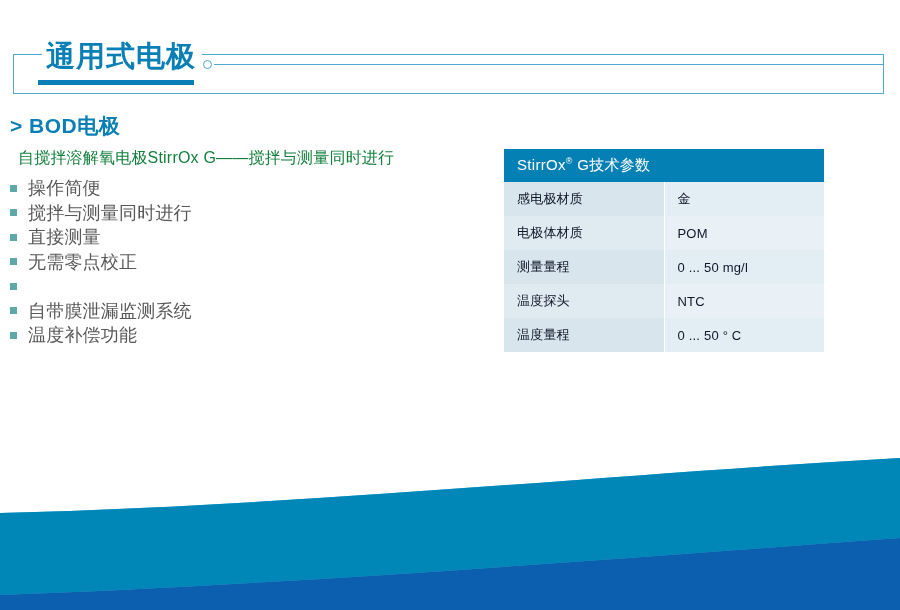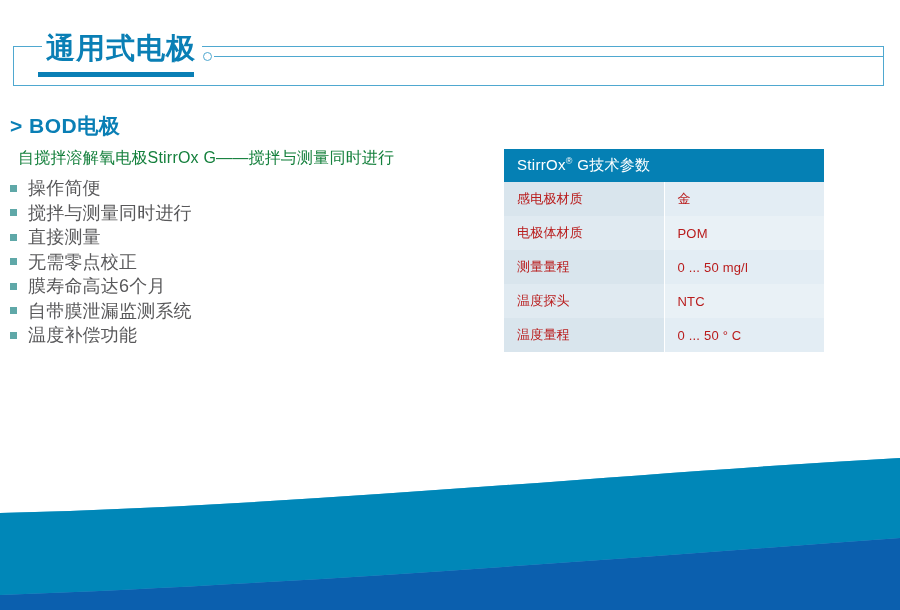--- a/index.html
+++ b/index.html
@@ -12,21 +12,21 @@
     background: #ffffff;
     font-family: "Liberation Sans", "DejaVu Sans", sans-serif;
     overflow: hidden;
     position: relative;
   }
 
   
   .header-band {
     position: absolute;
     left: 0;
-    top: 8px;
+    top: 16px;
     width: 900px;
     height: 105px;
   }
   .header-outline {
     position: absolute;
     left: 13px;
     top: 38px;
     width: 871px;
     height: 40px;
     border: 1.6px solid #4FA8D0;
@@ -145,21 +145,21 @@
     padding: 6px 0 6px 13px;
     letter-spacing: 0.3px;
     height: 21px;
   }
   .spec-table th sup {
     font-size: 9px;
     vertical-align: super;
   }
   .spec-table td {
     font-size: 13px;
-    color: #b91c1c;
+    color: #0f172a;
     height: 24px;
     padding: 5px 0 5px 13px;
     letter-spacing: 0.2px;
   }
   .spec-table td.k {
     width: 128px;
     border-right: 1.5px solid #ffffff;
   }
   .spec-table tr.odd td.k { background: #D9E5ED; }
   .spec-table tr.odd td.v { background: #E3EDF4; }
@@ -206,21 +206,20 @@
   <li>
     <span class="bullet-mark"></span>
     <span>直接测量</span>
   </li>
   <li>
     <span class="bullet-mark"></span>
     <span>无需零点校正</span>
   </li>
   <li>
     <span class="bullet-mark"></span>
-    <span>膜寿命高达6个月</span>
   </li>
   <li>
     <span class="bullet-mark"></span>
     <span>自带膜泄漏监测系统</span>
   </li>
   <li>
     <span class="bullet-mark"></span>
     <span>温度补偿功能</span>
   </li>
 </ul>

